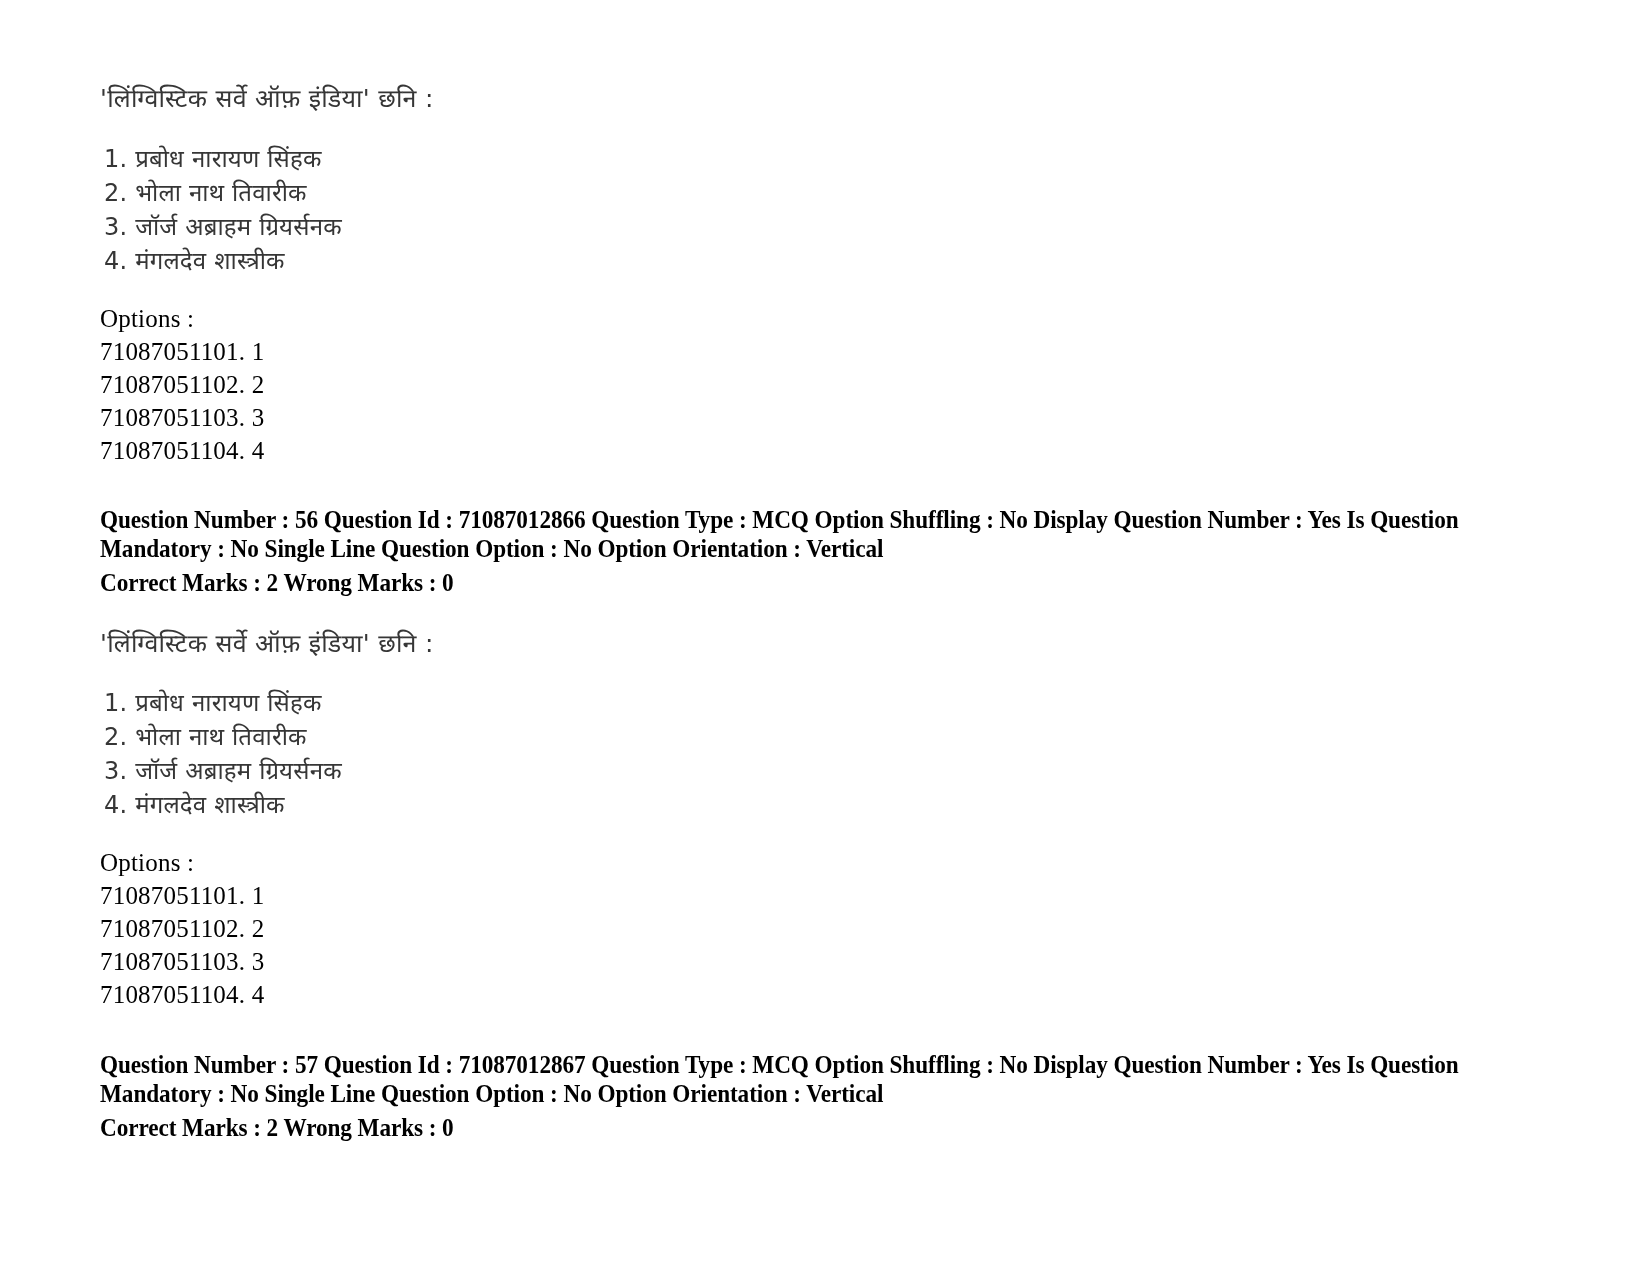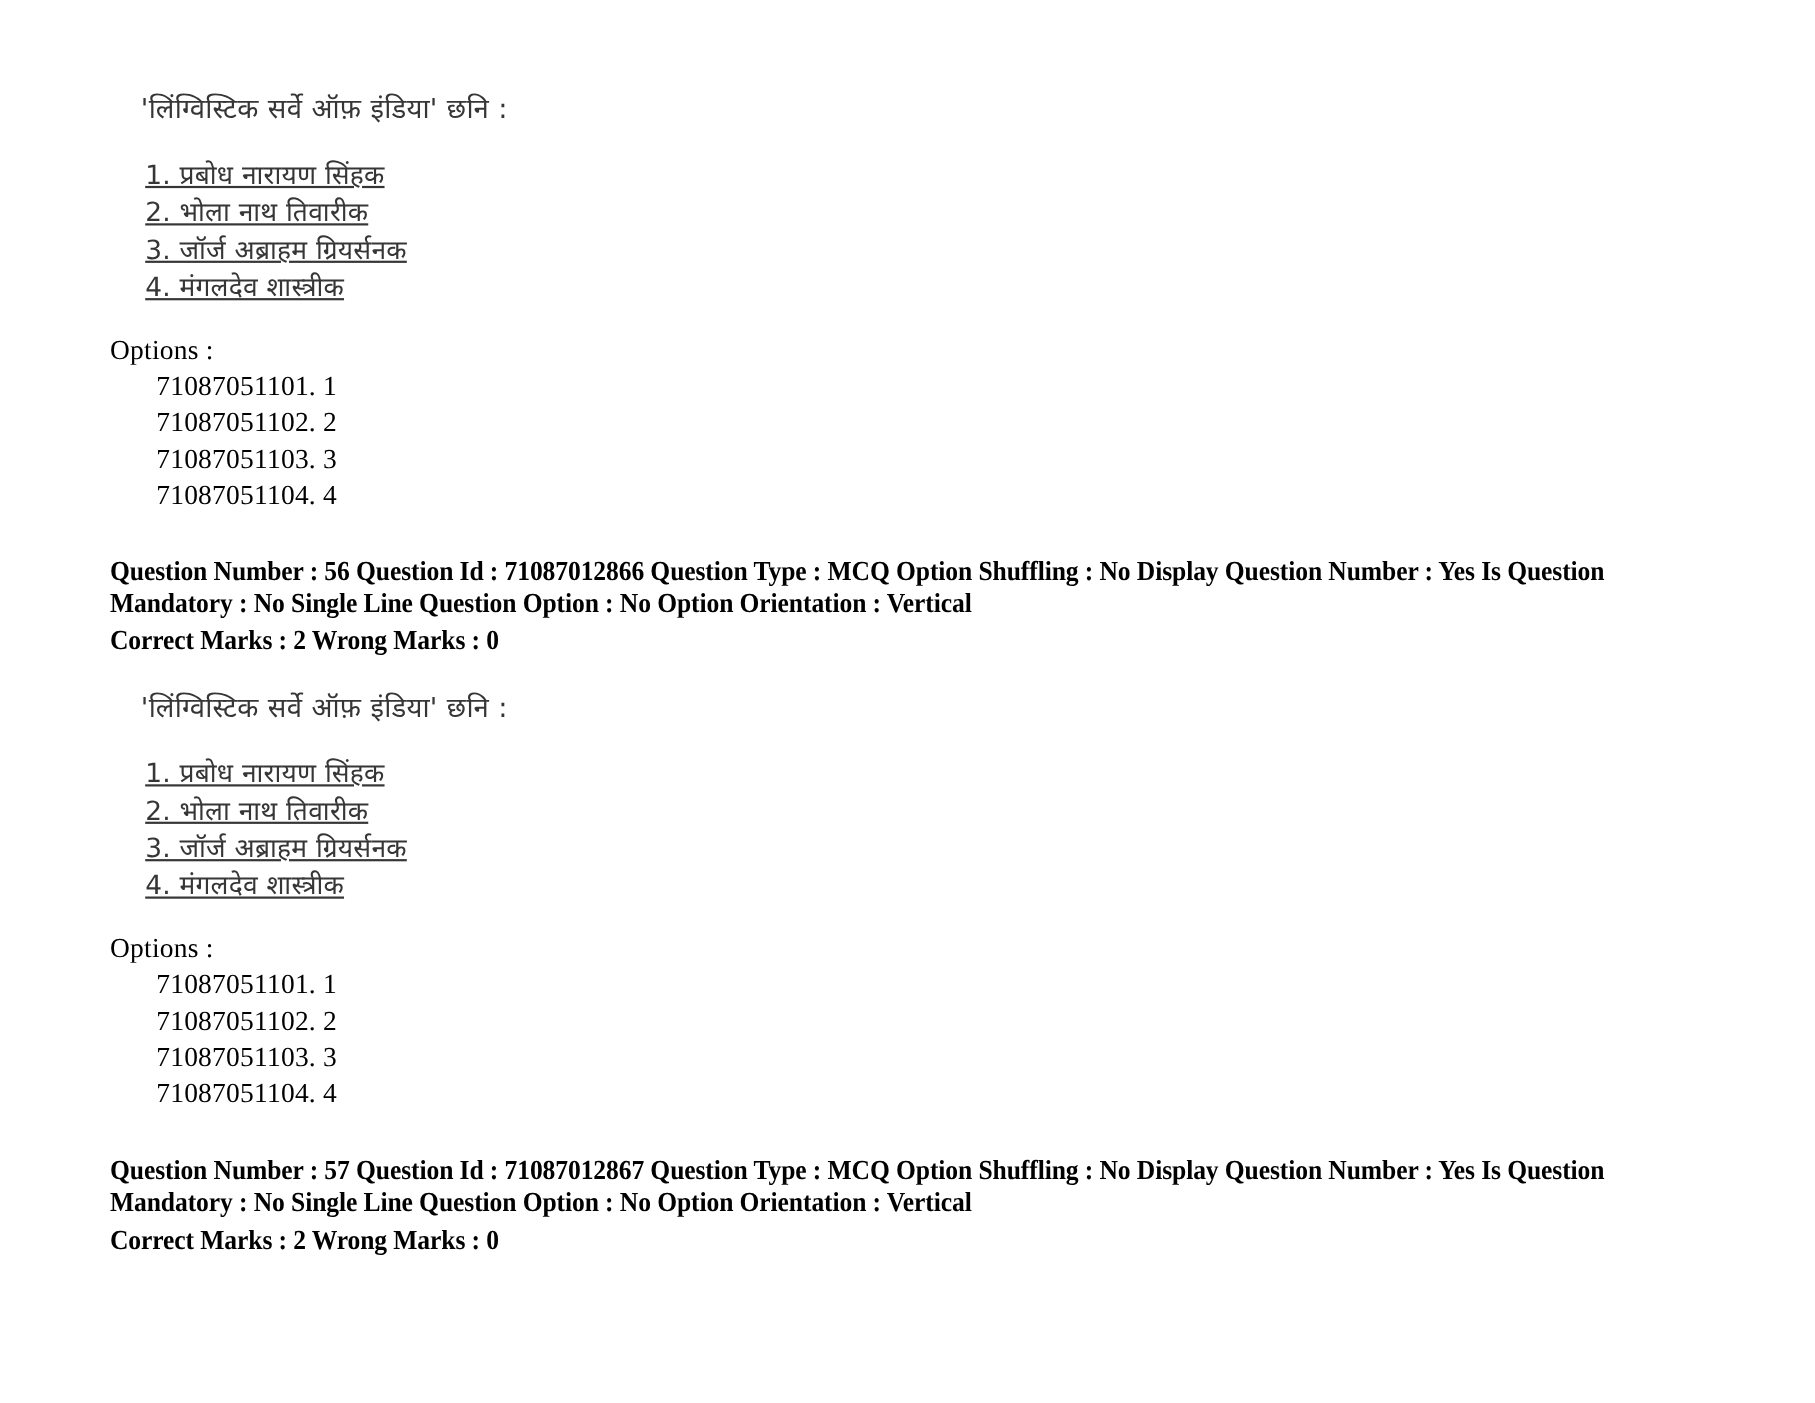--- a/index.html
+++ b/index.html
@@ -29,53 +29,50 @@
     width: 1450px;
   }
 
   
   .scan-block {
     font-family: "DejaVu Sans", sans-serif;
     color: #3a3a3a;
     -webkit-font-smoothing: none;
     filter: contrast(1.25) brightness(0.97);
     opacity: 0.93;
-    margin-left: 28px;
   }
   .scan-heading {
     font-size: 25px;
     line-height: 34px;
     letter-spacing: 0.3px;
     white-space: nowrap;
   }
   .scan-list {
     margin: 0;
     padding: 0;
     list-style: none;
-    text-decoration: underline;
   }
   .scan-list li {
     font-size: 24px;
     line-height: 34px;
     letter-spacing: 0.2px;
     white-space: nowrap;
   }
 
   
   .options-label {
     font-weight: normal;
     font-size: 25px;
     line-height: 33px;
     letter-spacing: 0.2px;
   }
   .option-line {
     font-size: 25px;
     line-height: 33px;
     letter-spacing: 0.2px;
-    margin-left: 42px;
   }
 
   
   .meta-block {
     font-family: "Liberation Serif", "DejaVu Serif", serif;
     font-weight: bold;
     font-size: 25px;
     line-height: 29px;
     letter-spacing: -0.1px;
     transform: scaleX(0.93);

